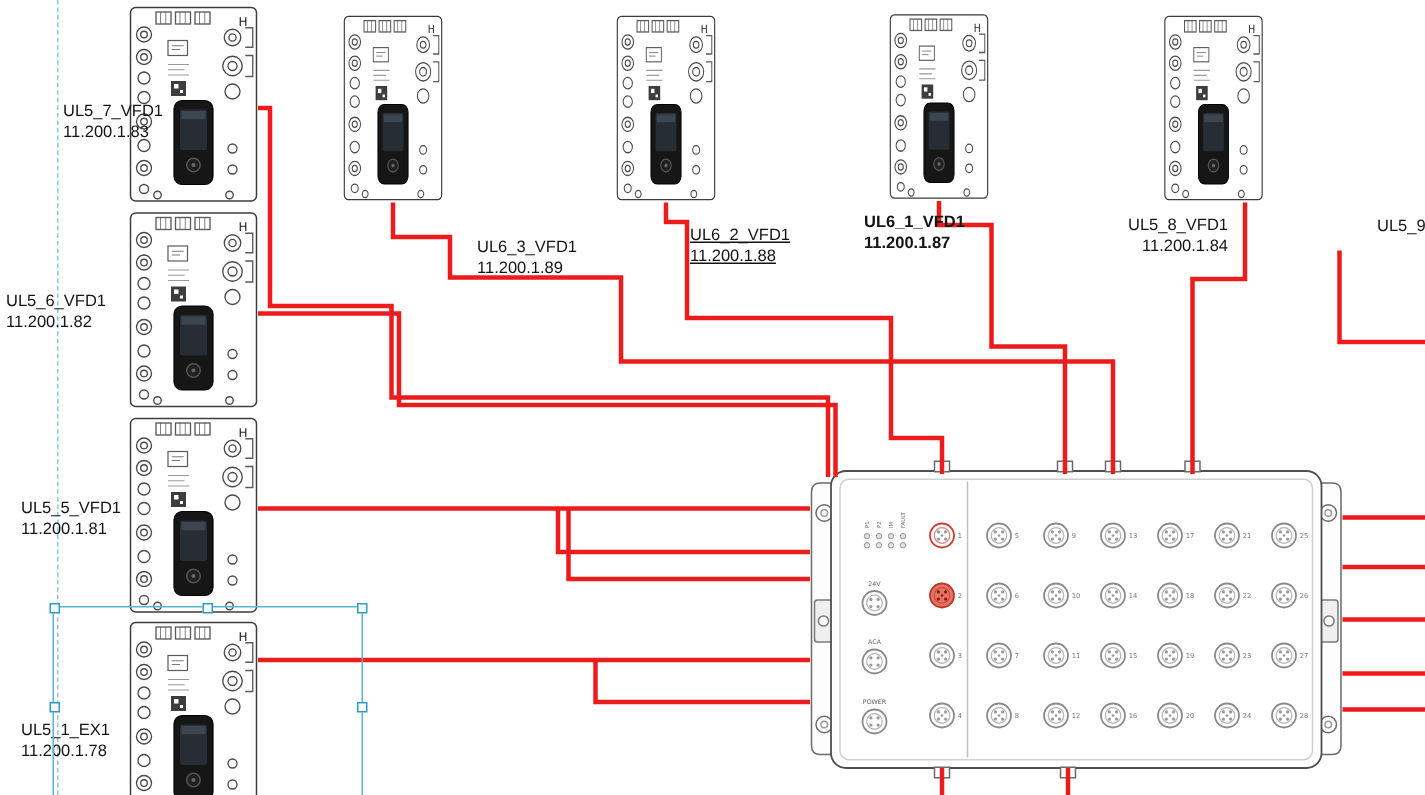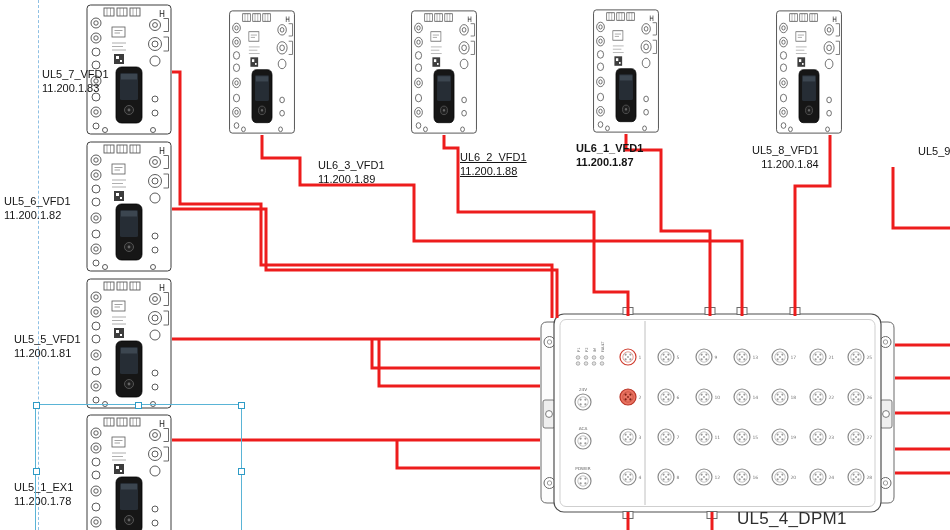--- a/index.html
+++ b/index.html
@@ -812,21 +812,20 @@
         <div>11.200.1.87</div>
       </div>
       <div class="dev-label" style="left: 752px; top: 144px; text-align: right;">
         <div>UL5_8_VFD1</div>
         <div>11.200.1.84</div>
       </div>
       <div class="dev-label" style="left: 918px; top: 145px;">
         <div>UL5_9_V</div>
       </div>
     </div>
-  <div id="dpm-label" class="dpm-label" style="left: 737px; top: 509px;">UL5_4_DPM1</div>
   <div id="selection" style="left: 35px; top: 404px; width: 205px; height: 132px; border-color: rgb(90, 180, 214);">
       <div class="handle" style="left: -3.5px; top: -3.5px;"></div>
       <div class="handle" style="left: 99px; top: -3.5px;"></div>
       <div class="handle" style="left: 201.5px; top: -3.5px;"></div>
       <div class="handle" style="left: -3.5px; top: 62.5px;"></div>
       <div class="handle" style="left: 201.5px; top: 62.5px;"></div>
     </div>
 </div>
 
 </body></html>

